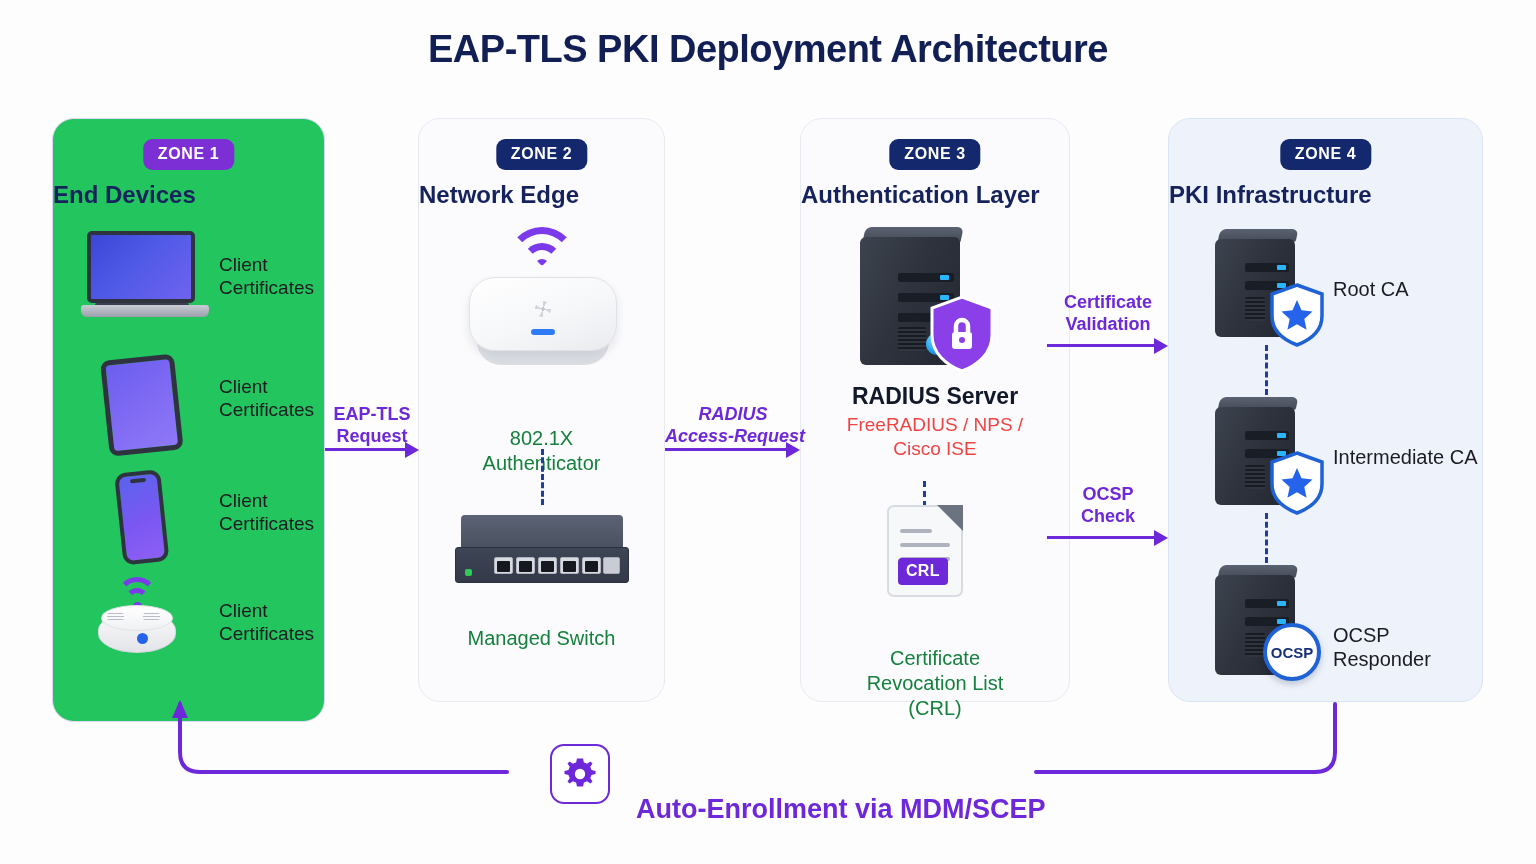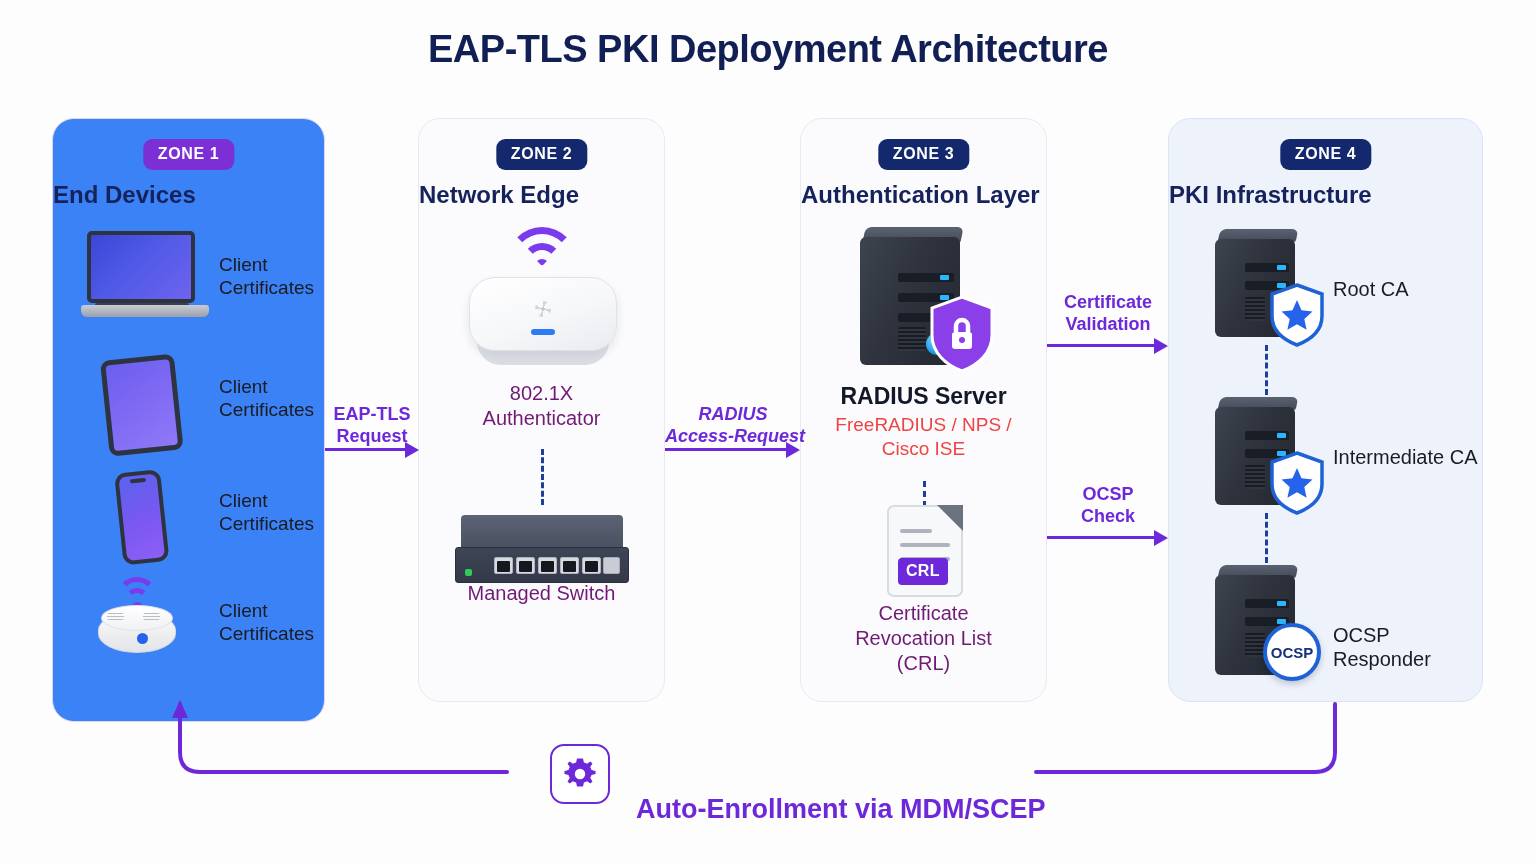--- a/index.html
+++ b/index.html
@@ -44,21 +44,21 @@
     font-size: 19px; color: #1b1b22; line-height: 1.22; text-align: left;
   }
 
   
   .node-label {
     position: absolute; left: 0; width: 100%; text-align: center;
     color: #15225c;
   }
   .nl-big { font-size: 23px; font-weight: bold; color: #111827; }
   .nl-sub { font-size: 19px; color: #ef4444; line-height: 1.26; }
-  .nl-plain { font-size: 20px; color: #701a75; line-height: 1.26; }
+  .nl-plain { font-size: 20px; color: #15803d; line-height: 1.26; margin-top: 45px; }
 
   
   .vdash {
     position: absolute; width: 0;
     border-left: 3px dashed #1c3f9b;
   }
 
   
   .flow { position: absolute; }
   .flow-label {
@@ -292,21 +292,21 @@
     letter-spacing: 0.3px;
   }
 </style>
 </head>
 <body>
 
 <div id="stage">
 
   <div class="title">EAP-TLS PKI Deployment Architecture</div>
 
-  <div class="zone" style="left:52px; top:118px; width:273px; height:604px; background:#3b82f6; border-color:#e0d4f7;">
+  <div class="zone" style="left:52px; top:118px; width:273px; height:604px; background:#22c55e; border-color:#e0d4f7;">
     <div class="zone-badge" style="background:#7b2fd4;">ZONE 1</div>
     <div class="zone-title">End Devices</div>
 
     <div class="art" style="left:28px; top:112px; width:130px; height:90px;">
       <div class="lap-screen"></div>
       <div class="lap-kb"></div>
       <div class="lap-base"></div>
     </div>
     <div class="dev-label" style="position:absolute; left:166px; top:134px; width:100px;">Client<br>Certificates</div>
 
@@ -365,21 +365,21 @@
         <div class="sw-port" style="left:82px;"></div>
         <div class="sw-port" style="left:104px;"></div>
         <div class="sw-port" style="left:126px;"></div>
         <div class="sw-sfp"></div>
       </div>
     </div>
 
     <div class="node-label nl-plain" style="top:462px;">Managed Switch</div>
   </div>
 
-  <div class="zone" style="left:800px; top:118px; width:247px; height:584px; background:#fbfbfd; border-color:#e8eaf1;">
+  <div class="zone" style="left:800px; top:118px; width:270px; height:584px; background:#fbfbfd; border-color:#e8eaf1;">
     <div class="zone-badge" style="background:#14286e;">ZONE 3</div>
     <div class="zone-title">Authentication Layer</div>
 
     <div class="art" style="left:55px; top:108px; width:140px; height:140px;">
       <div class="srv-top" style="left:8px; width:98px; height:16px;"></div>
       <div class="srv-body" style="left:4px; width:100px; height:128px;"></div>
       <div class="srv-bay" style="left:42px; top:46px; width:56px;"></div>
       <div class="srv-led" style="left:84px; top:48px;"></div>
       <div class="srv-bay" style="left:42px; top:66px; width:56px;"></div>
       <div class="srv-led" style="left:84px; top:68px;"></div>

